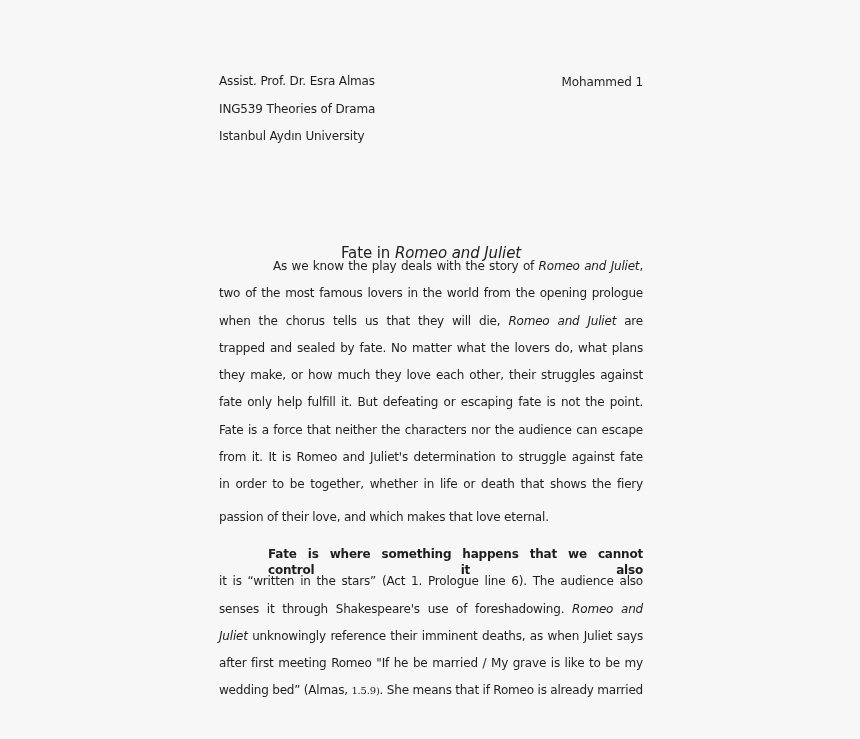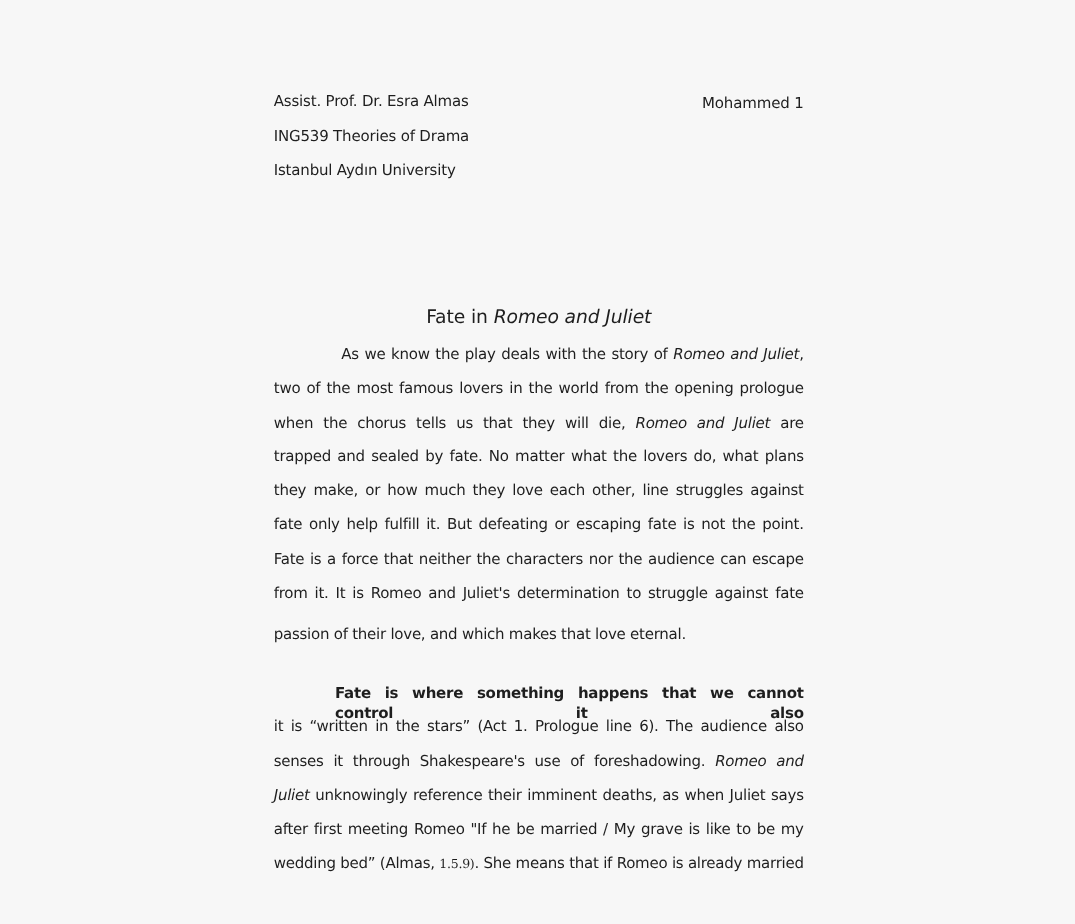--- a/index.html
+++ b/index.html
@@ -24,21 +24,21 @@
     font-size: 15px; letter-spacing: -0.1px; margin-top: 23px;
   }
   .body-block { position: absolute; left: 0; width: 424px; }
   .para-line {
     font-size: 12px; height: 27.3px; line-height: 16px;
     text-align: justify; text-align-last: justify; white-space: nowrap;
     letter-spacing: -0.2px;
     display: flex; justify-content: space-between;
   }
   .para-line.last { text-align-last: left; justify-content: flex-start; align-items: center; }
-  .para-line.indent { padding-left: 54px; margin-top: 17px; }
+  .para-line.indent { padding-left: 54px; }
   .para-line.indent2 { padding-left: 49px; font-weight: bold; }
   .i { font-style: italic; }
   .small-serif { font-family: "DejaVu Serif", serif; font-size: 10px; }
   .wrap { display: block; width: 100%; text-align: justify; text-align-last: justify; white-space: normal; }
 </style>
 </head>
 <body>
 
 <div class="page">
   <div class="header-right">Mohammed 1</div>
@@ -60,30 +60,33 @@
     <div class="para-line">
         <span class="wrap">two of the most famous lovers in the world from the opening prologue</span>
       </div>
     <div class="para-line">
         <span class="wrap"><span>when the chorus tells us that they will die, </span><span class="i">Romeo and Juliet</span><span> are</span></span>
       </div>
     <div class="para-line">
         <span class="wrap">trapped and sealed by fate. No matter what the lovers do, what plans</span>
       </div>
     <div class="para-line">
-        <span class="wrap">they make, or how much they love each other, line struggles against</span>
+        <span class="wrap">they make, or how much they love each other, their struggles against</span>
       </div>
     <div class="para-line">
         <span class="wrap">fate only help fulfill it. But defeating or escaping fate is not the point.</span>
       </div>
     <div class="para-line">
         <span class="wrap">Fate is a force that neither the characters nor the audience can escape</span>
       </div>
     <div class="para-line">
         <span class="wrap">from it. It is Romeo and Juliet's determination to struggle against fate</span>
+      </div>
+    <div class="para-line">
+        <span class="wrap">in order to be together, whether in life or death that shows the fiery</span>
       </div>
     <div class="para-line last">
         <span>passion of their love, and which makes that love eternal.</span>
       </div>
   </div>
 
   <div class="body-block" style="top:546px">
     <div class="para-line indent2">
         <span class="wrap">Fate is where something happens that we cannot control it also</span>
       </div>

